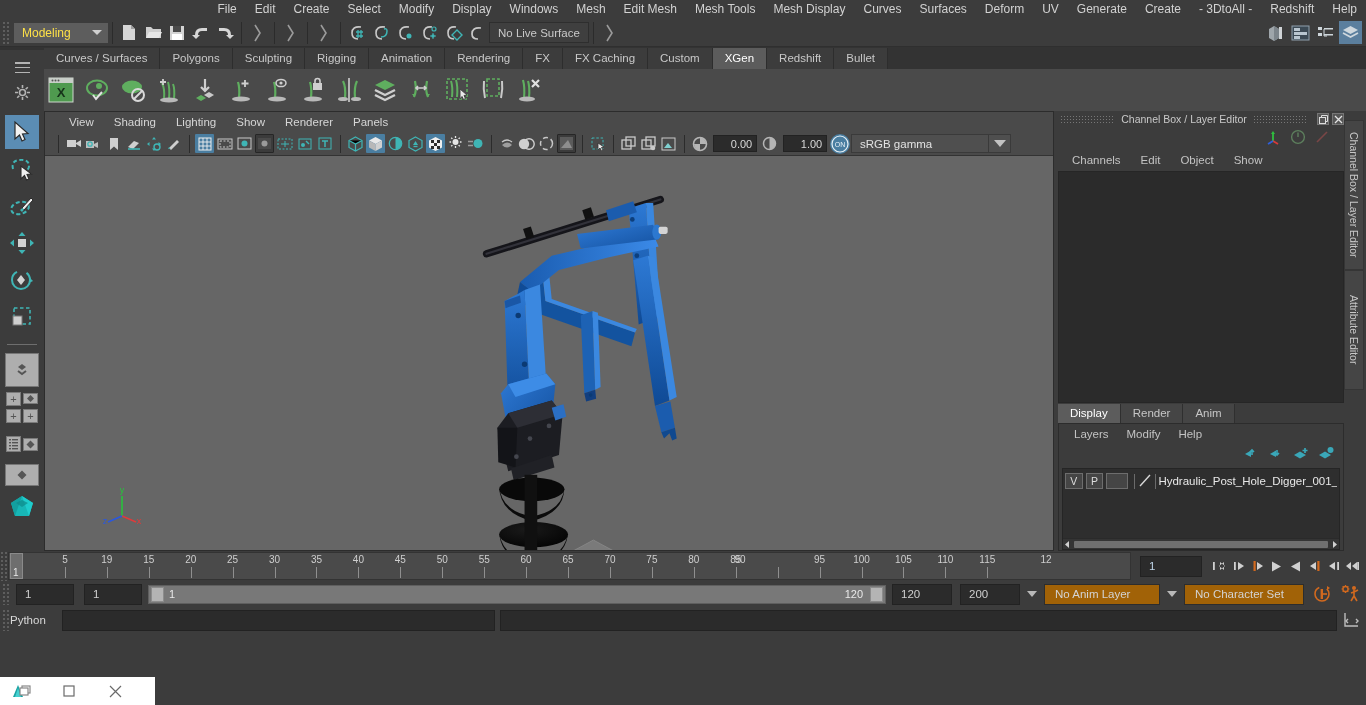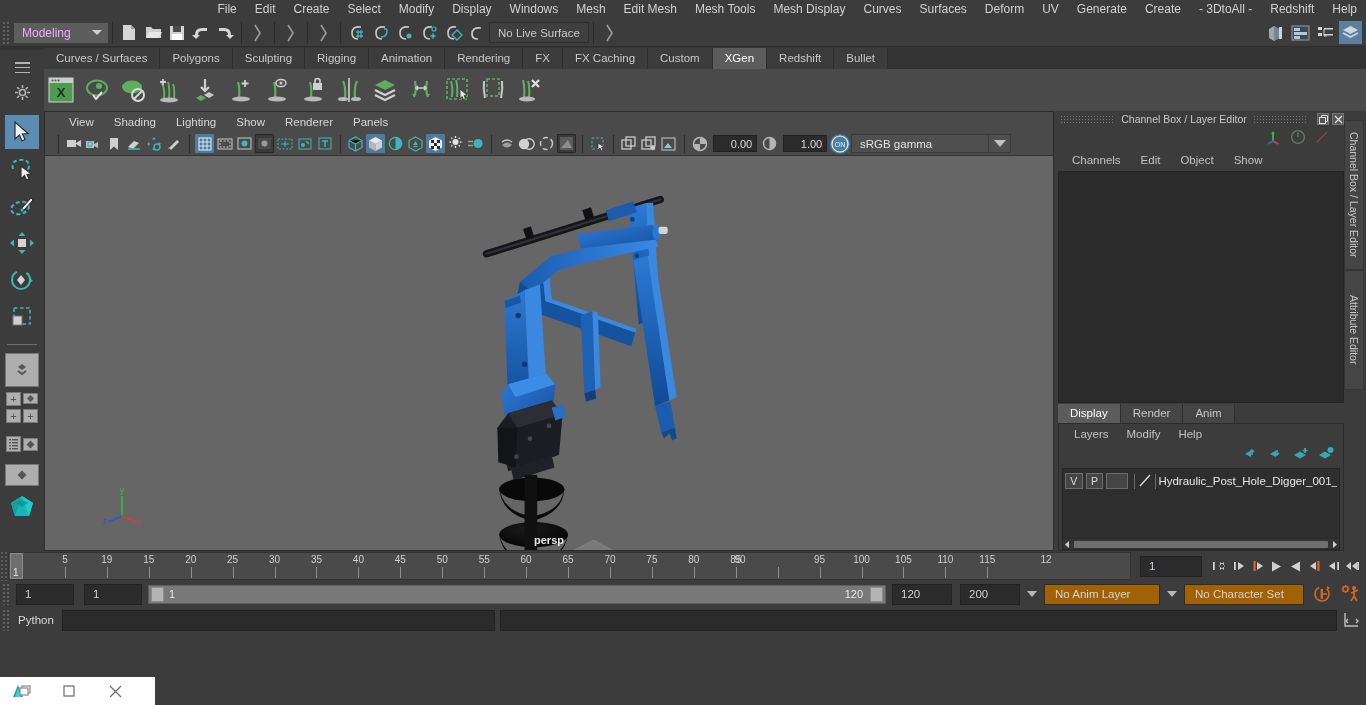--- a/index.html
+++ b/index.html
@@ -15,21 +15,21 @@
     background-image:radial-gradient(#6a6a6a 0.8px, transparent 0.9px);
     background-size:4px 4px; opacity:.75; }
 
   
   #menubar{ height:19px; background:#3c3c3c; padding-left:4px;justify-content:flex-end; }
   #menubar .mi{ padding:0 9px; line-height:19px; font-size:12px; color:#d2d2d2; white-space:nowrap;}
 
   
   #statusline{ height:28px; background:#3c3c3c; padding-left:2px; border-bottom:1px solid #2f2f2f;}
   .combo{ height:20px; background:#5d5d5d; border:none; display:flex; align-items:center;
-     color:#f0abfc; font-size:12px; padding:0 4px 0 8px; }
+     color:#fde047; font-size:12px; padding:0 4px 0 8px; }
   .combo .arrow{ width:0;height:0;border-left:5px solid transparent;border-right:5px solid transparent;
      border-top:5px solid #cfcfcf; margin-left:10px; }
   .combo-wrap{ display:flex; }
   .cbtn{ width:24px;height:24px; display:flex;align-items:center;justify-content:center; flex:none;}
   .livesurf{ height:21px; background:#3f3f3f; border:1px solid #2e2e2e; color:#c9c9c9;
      font-size:11.5px; display:flex;align-items:center;padding:0 8px;}
   .rtbtn{ width:23px;height:23px;margin-left:2px; display:flex;align-items:center;justify-content:center;}
   .rtbtn.on{ background:#5b7f9e; }
 
   
@@ -129,21 +129,21 @@
      align-items:center; justify-content:space-between; padding:0 2px; margin:0 6px; position:relative;}
   .rhandle{ width:13px;height:15px;background:#b4b4b4;border:1px solid #8c8c8c;}
   .rlbl{ font-size:11px;color:#e9e9e9; position:absolute;}
   .drop-arrow{ width:0;height:0;border-left:5px solid transparent;border-right:5px solid transparent;
      border-top:6px solid #b9b9b9; margin:0 7px;}
   .selbox{ height:21px;background:#a16207;border:1px solid #2d2d2d;color:#d3d3d3;font-size:11.5px;
      display:flex;align-items:center;padding:0 10px;}
 
   
   #cmdline{ height:26px; background:#3c3c3c; display:flex; align-items:center; padding-left:2px;}
-  #cmd-label{ width:52px; text-align:center; font-size:11.5px; color:#d7d7d7;}
+  #cmd-label{ width:52px; font-size:11.5px; color:#d7d7d7;}
   .cmdinput{ height:21px;background:#2b2b2b;border:1px solid #222;}
   #helpline{ height:15px; background:#3c3c3c;}
 
   
   #taskbar{ position:absolute; left:0; bottom:0; width:155px; height:28px; background:#ffffff;
      display:flex; align-items:center; }
   .tbicon{ width:46px;height:28px;display:flex;align-items:center;justify-content:center;}
 </style>
 </head>
 <body>
@@ -865,21 +865,20 @@
       <div id="axis-gizmo">
         <svg width="50" height="46" viewBox="0 0 50 46">
           <path d="M22 34 L22 14" stroke="#28c23c" stroke-width="1.6"></path>
           <path d="M22 34 L36 40" stroke="#e03b3b" stroke-width="1.6"></path>
           <path d="M22 34 L8 40" stroke="#2a58e0" stroke-width="1.6"></path>
           <text x="22" y="11" font-size="9" fill="#28c23c" text-anchor="middle" font-family="Liberation Sans">y</text>
           <text x="39" y="42" font-size="9" fill="#e03b3b" text-anchor="middle" font-family="Liberation Sans">x</text>
           <text x="5" y="42" font-size="9" fill="#2a58e0" text-anchor="middle" font-family="Liberation Sans">z</text>
         </svg>
       </div>
-      <div id="persp-label">persp</div>
     </div>
   </div>
 
   <div id="rightdock">
     <div id="cb-title">
       <div class="dots"></div>
       <span>Channel Box / Layer Editor</span>
       <div class="dots"></div>
       <div class="wbtn">
         <svg width="9" height="9" viewBox="0 0 9 9">

